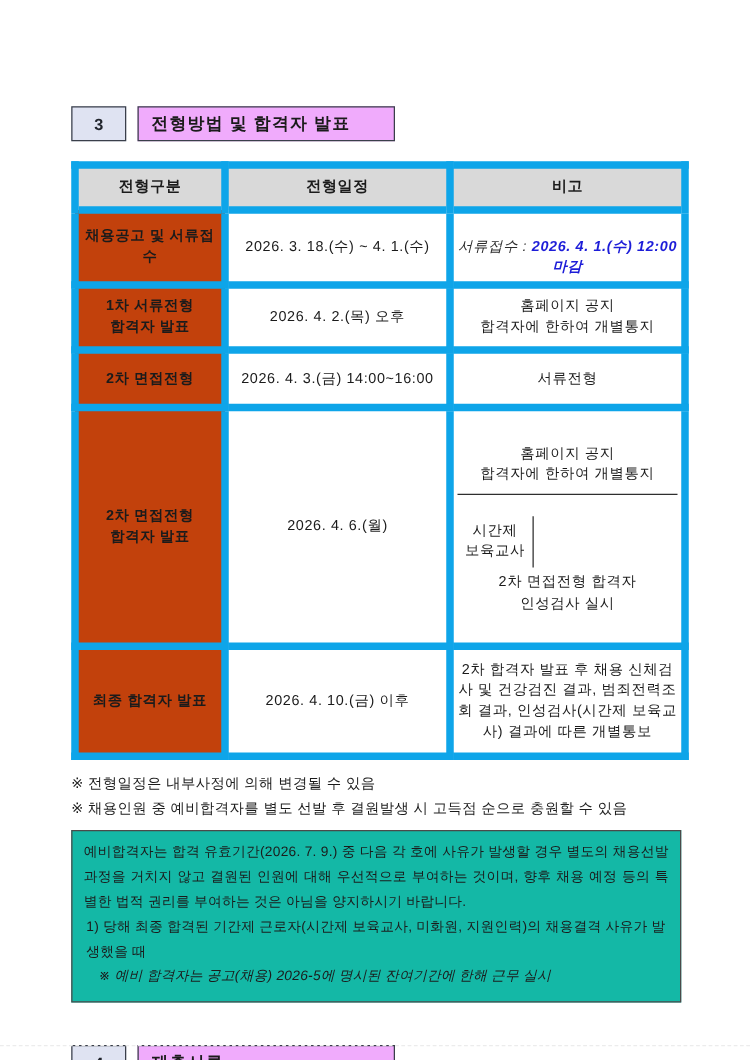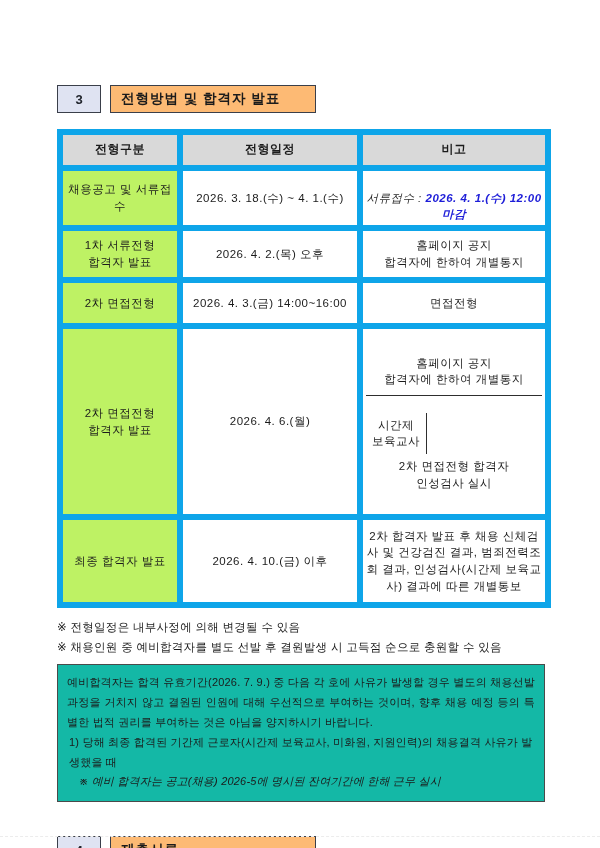--- a/index.html
+++ b/index.html
@@ -9,32 +9,32 @@
     box-sizing:border-box; padding:85px 55px 0 57px; overflow:hidden;
   }
   
   .section-header { display:flex; align-items:stretch; gap:9px; margin-bottom:16px; }
   .num-badge {
     width:42px; background:#dfe3f2; border:1.5px solid #3a3f4a;
     display:flex; align-items:center; justify-content:center;
     font-weight:bold; font-size:13px; color:#20242c;
   }
   .title-box {
-    background:#fdba74; border:1.5px solid #3a3f4a; padding:4px 14px 4px 10px;
+    background:#f0abfc; border:1.5px solid #3a3f4a; padding:4px 14px 4px 10px;
     font-weight:bold; font-size:13.5px; letter-spacing:1px; min-width:180px;
   }
   
   table.sched { border-collapse:collapse; width:488px; table-layout:fixed; }
   table.sched td, table.sched th {
     border:6px solid #0ea5e9; text-align:center; vertical-align:middle;
     font-size:11.5px; line-height:1.45; padding:2px 3px; white-space:pre-line;
     letter-spacing:0.5px;
   }
   table.sched th { background:#d9d9d9; height:26px; font-size:12px; border-bottom:2px solid #2e2e2e; }
-  td.cat { background:#bef264; font-weight:normal; }
+  td.cat { background:#c2410c; font-weight:bold; }
   td.date { font-weight:normal; }
   tr.r1 td { height:34px; }
   tr.r2 td { height:42px; }
   tr.r3 td { height:36px; }
   tr.r4 td { height:74px; }
   tr.r5 td { height:78px; }
   td.note-split { padding:0; }
   .note-top { border-bottom:1px solid #2e2e2e; padding:7px 2px; white-space:pre-line; }
   .note-sub { display:flex; align-items:stretch;flex-direction:column; }
   .note-sub-left { width:56px; border-right:1px solid #2e2e2e; padding:4px 2px; white-space:pre-line;
@@ -92,21 +92,21 @@
     <tr class="r2">
       <td class="cat">1차 서류전형
 합격자 발표</td>
       <td class="date">2026. 4. 2.(목) 오후</td>
       <td>홈페이지 공지
 합격자에 한하여 개별통지</td>
     </tr>
     <tr class="r3">
       <td class="cat">2차 면접전형</td>
       <td class="date">2026. 4. 3.(금) 14:00~16:00</td>
-      <td>면접전형</td>
+      <td>서류전형</td>
     </tr>
     <tr class="r4">
       <td class="cat">2차 면접전형
 합격자 발표</td>
       <td class="date">2026. 4. 6.(월)</td>
       <td class="note-split">
         <div class="note-top">홈페이지 공지
 합격자에 한하여 개별통지</div>
         <div class="note-sub">
           <div class="note-sub-left">시간제

